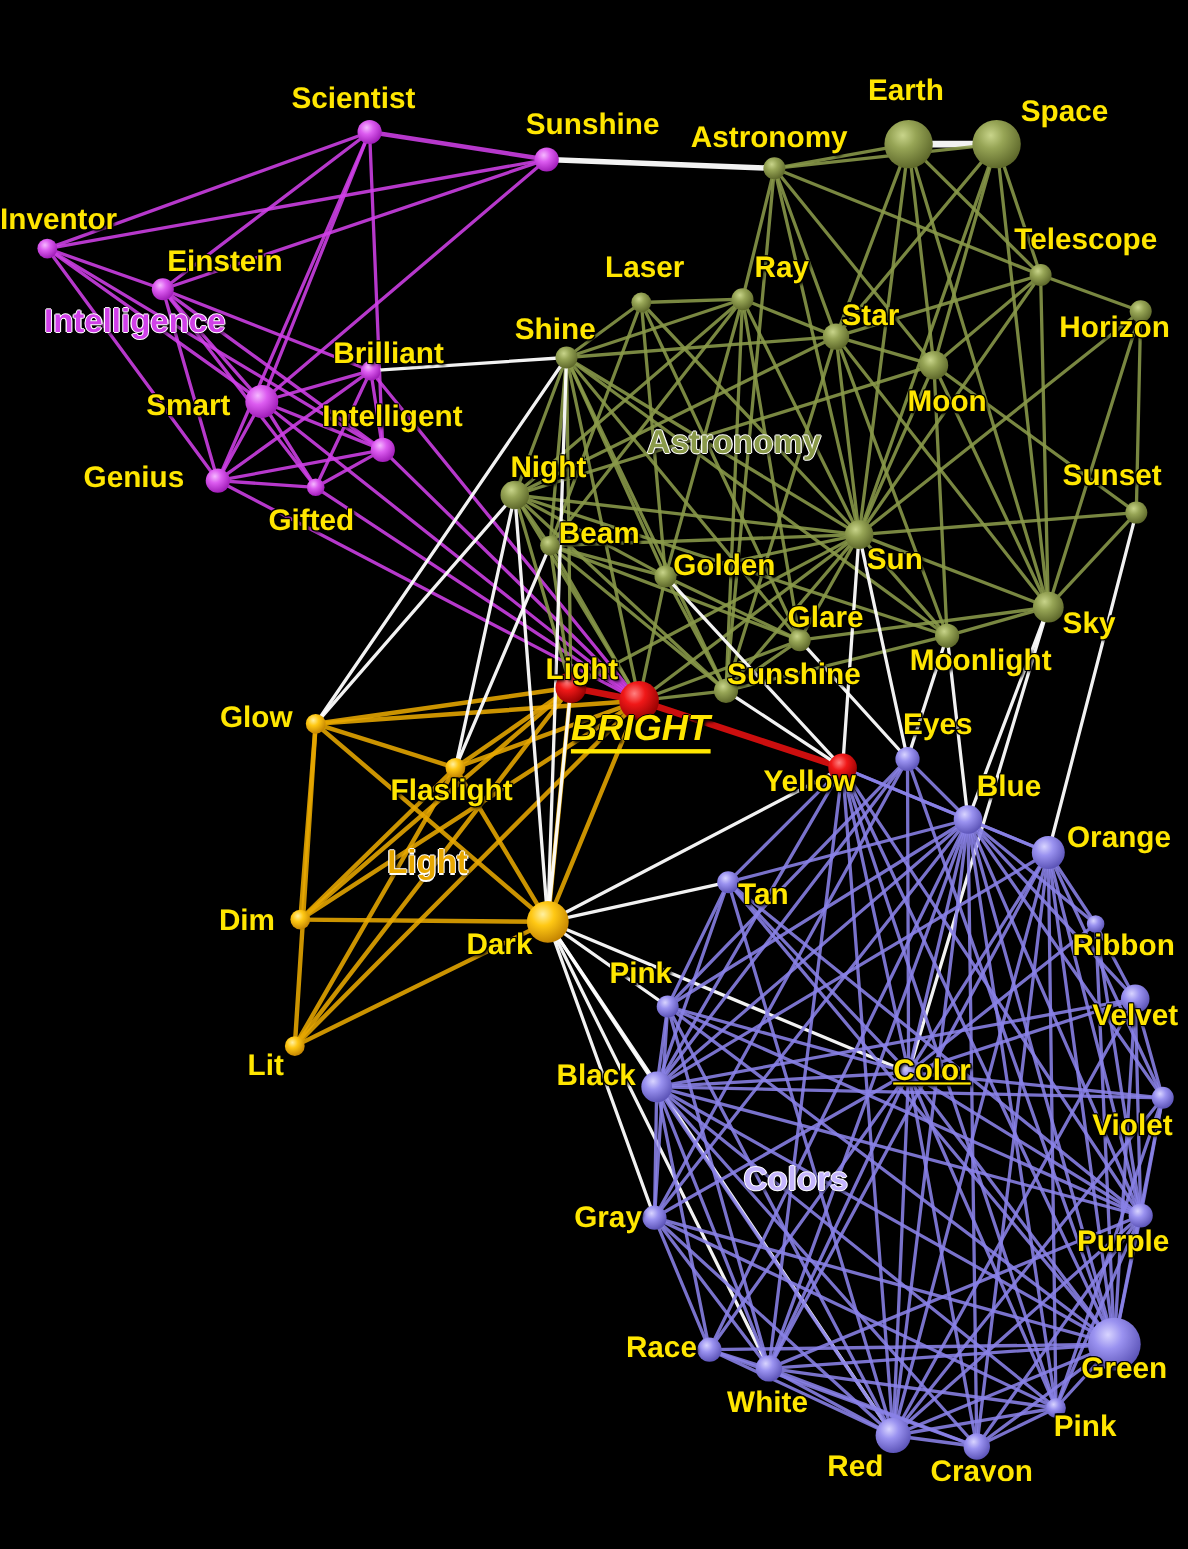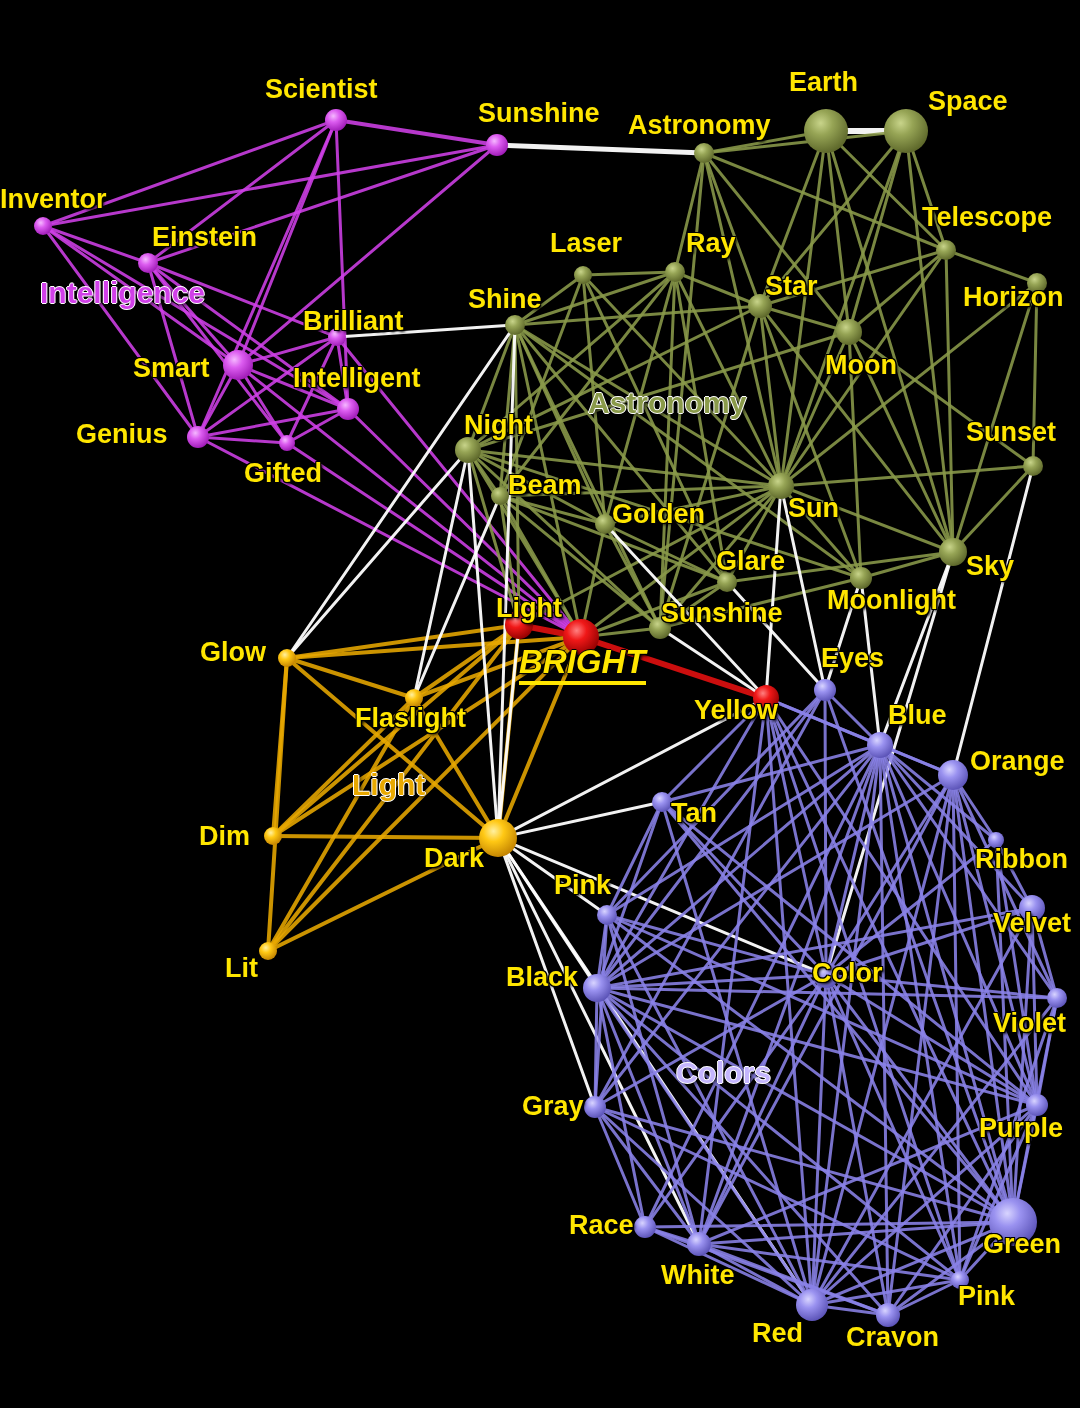--- a/index.html
+++ b/index.html
@@ -477,21 +477,21 @@
       <div class="node-label" style="left: 199px; top: 823px;">Dim</div>
       <div class="node-label" style="left: 424px; top: 845px;">Dark</div>
       <div class="node-label" style="left: 225px; top: 955px;">Lit</div>
       <div class="node-label" style="left: 821px; top: 645px;">Eyes</div>
       <div class="node-label" style="left: 888px; top: 702px;">Blue</div>
       <div class="node-label" style="left: 970px; top: 748px;">Orange</div>
       <div class="node-label" style="left: 671px; top: 800px;">Tan</div>
       <div class="node-label" style="left: 975px; top: 846px;">Ribbon</div>
       <div class="node-label" style="left: 993px; top: 910px;">Velvet</div>
       <div class="node-label" style="left: 554px; top: 872px;">Pink</div>
-      <div class="node-label" style="left: 812px; top: 960px;">Color</div>
+      <div class="node-label" style="left: 812px; top: 960px; text-decoration: underline;">Color</div>
       <div class="node-label" style="left: 506px; top: 964px;">Black</div>
       <div class="node-label" style="left: 993px; top: 1010px;">Violet</div>
       <div class="node-label" style="left: 979px; top: 1115px;">Purple</div>
       <div class="node-label" style="left: 522px; top: 1093px;">Gray</div>
       <div class="node-label" style="left: 569px; top: 1212px;">Race</div>
       <div class="node-label" style="left: 983px; top: 1231px;">Green</div>
       <div class="node-label" style="left: 661px; top: 1262px;">White</div>
       <div class="node-label" style="left: 752px; top: 1320px;">Red</div>
       <div class="node-label" style="left: 846px; top: 1324px;">Crayon</div>
       <div class="node-label" style="left: 958px; top: 1283px;">Pink</div>

